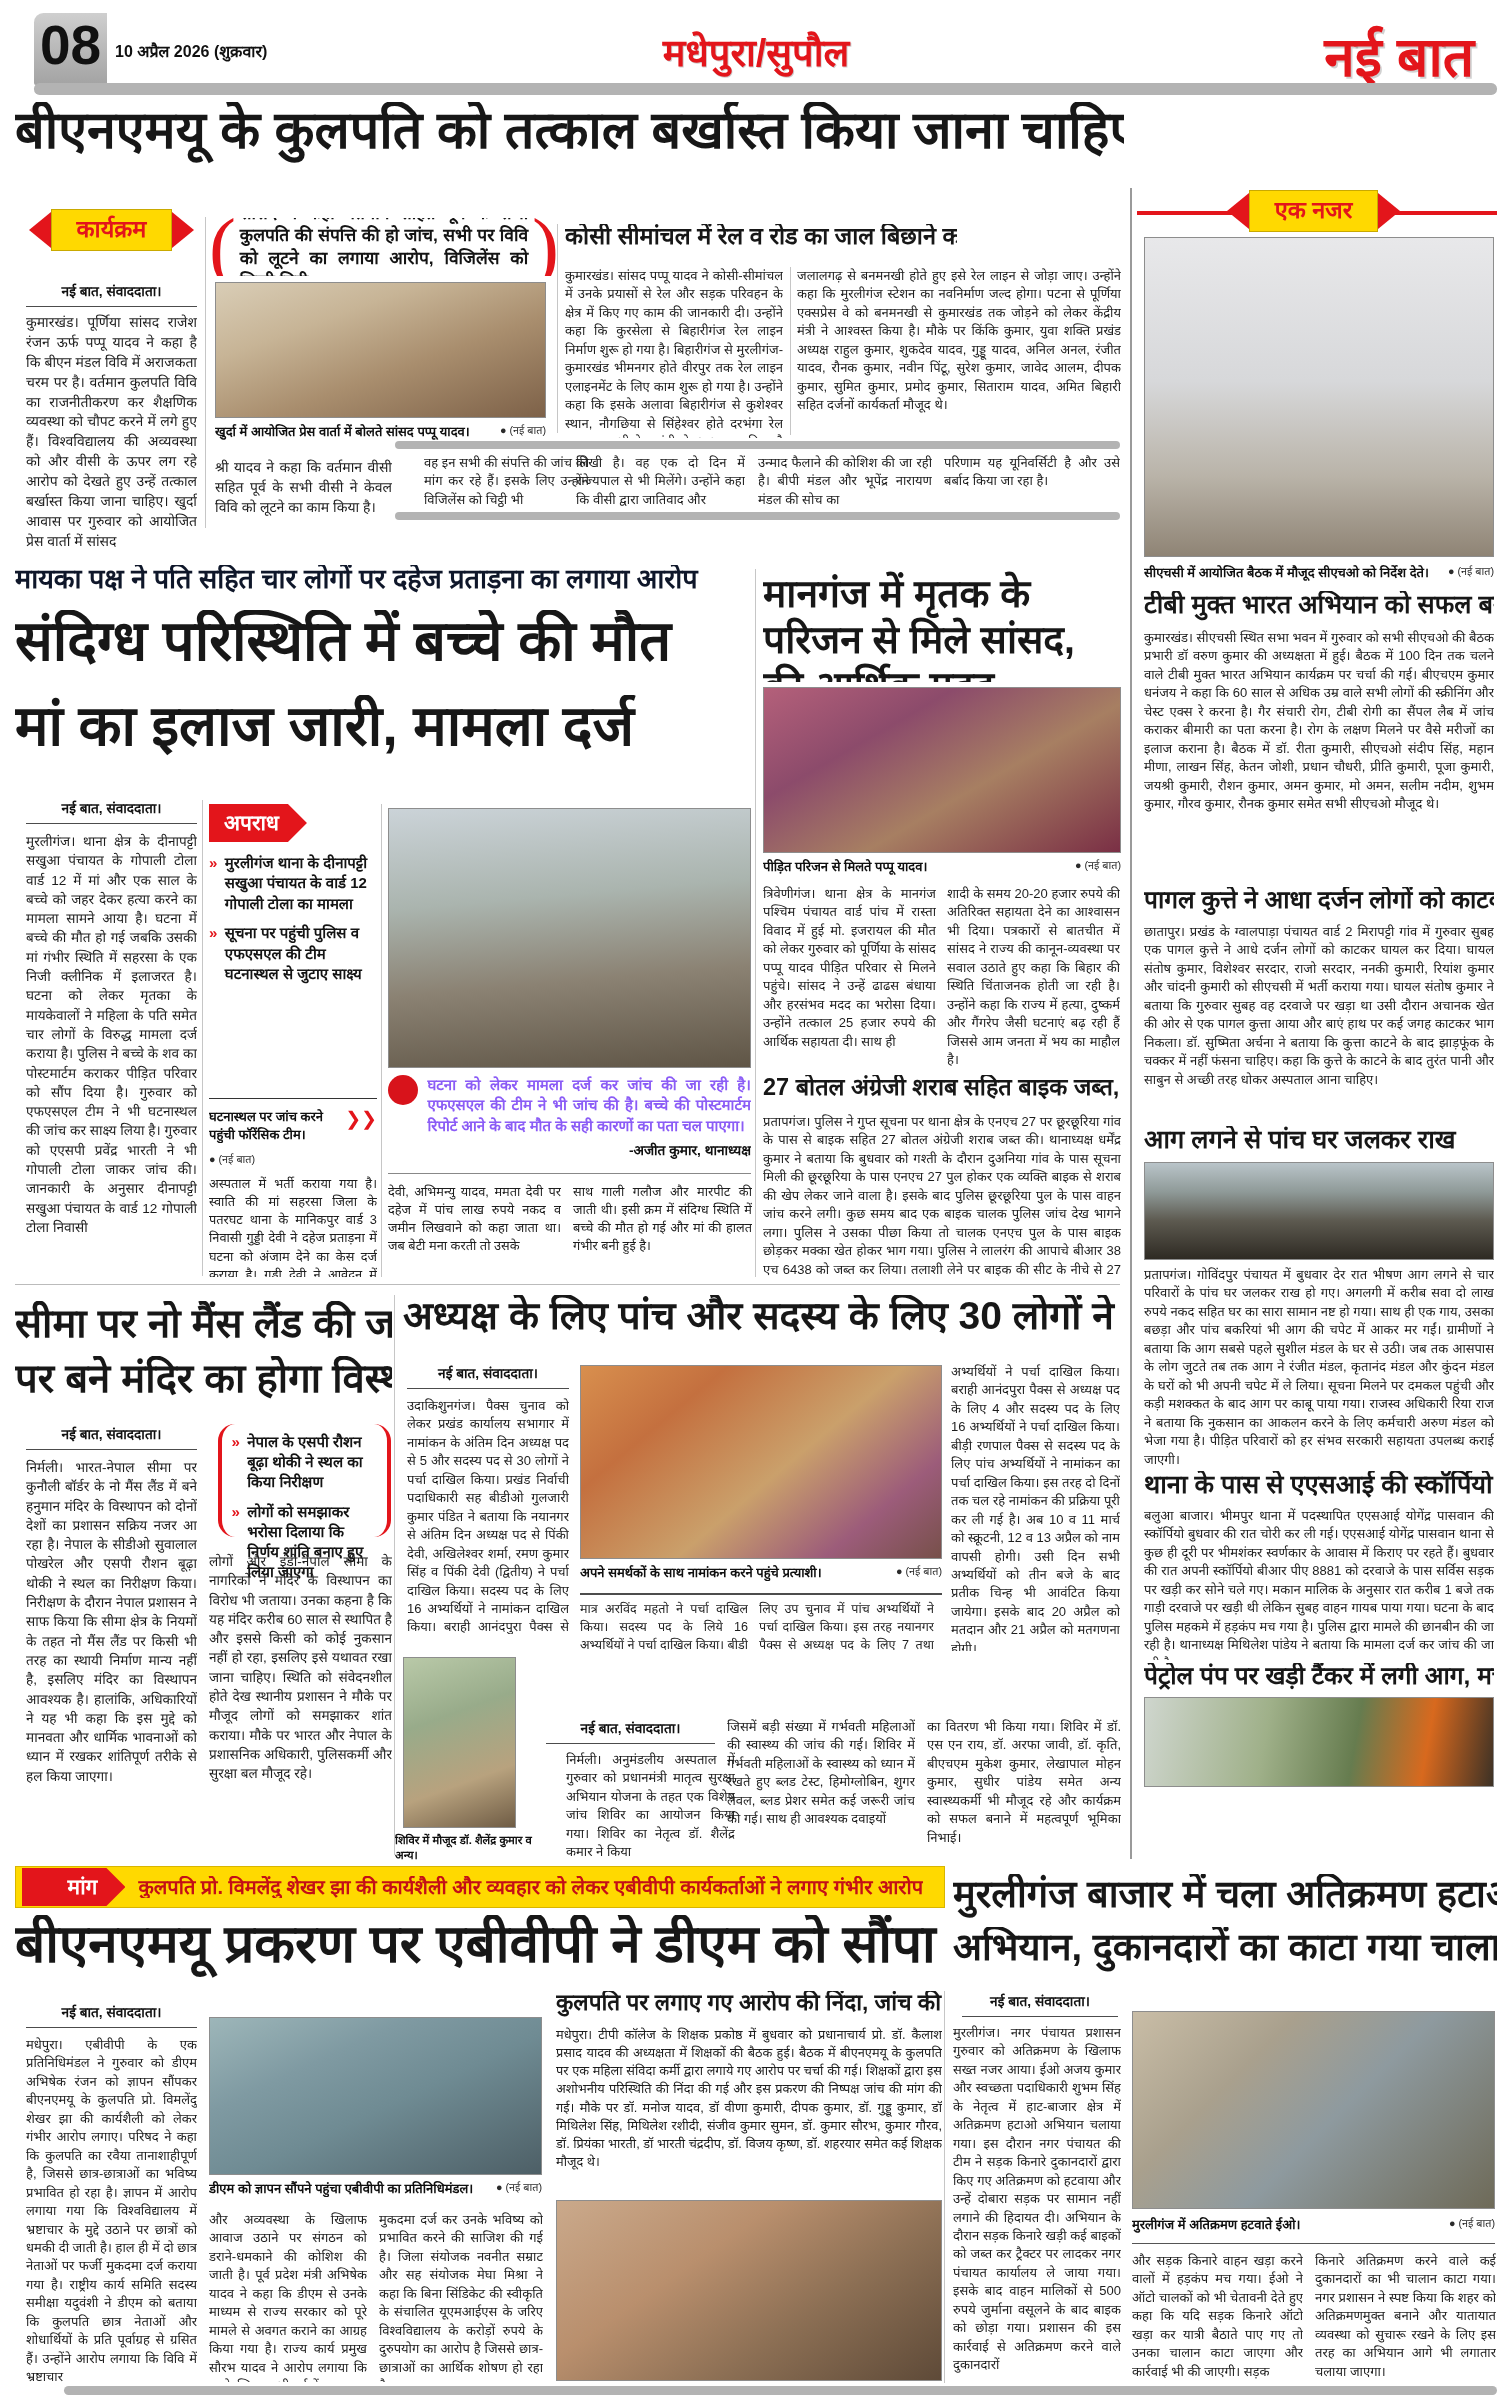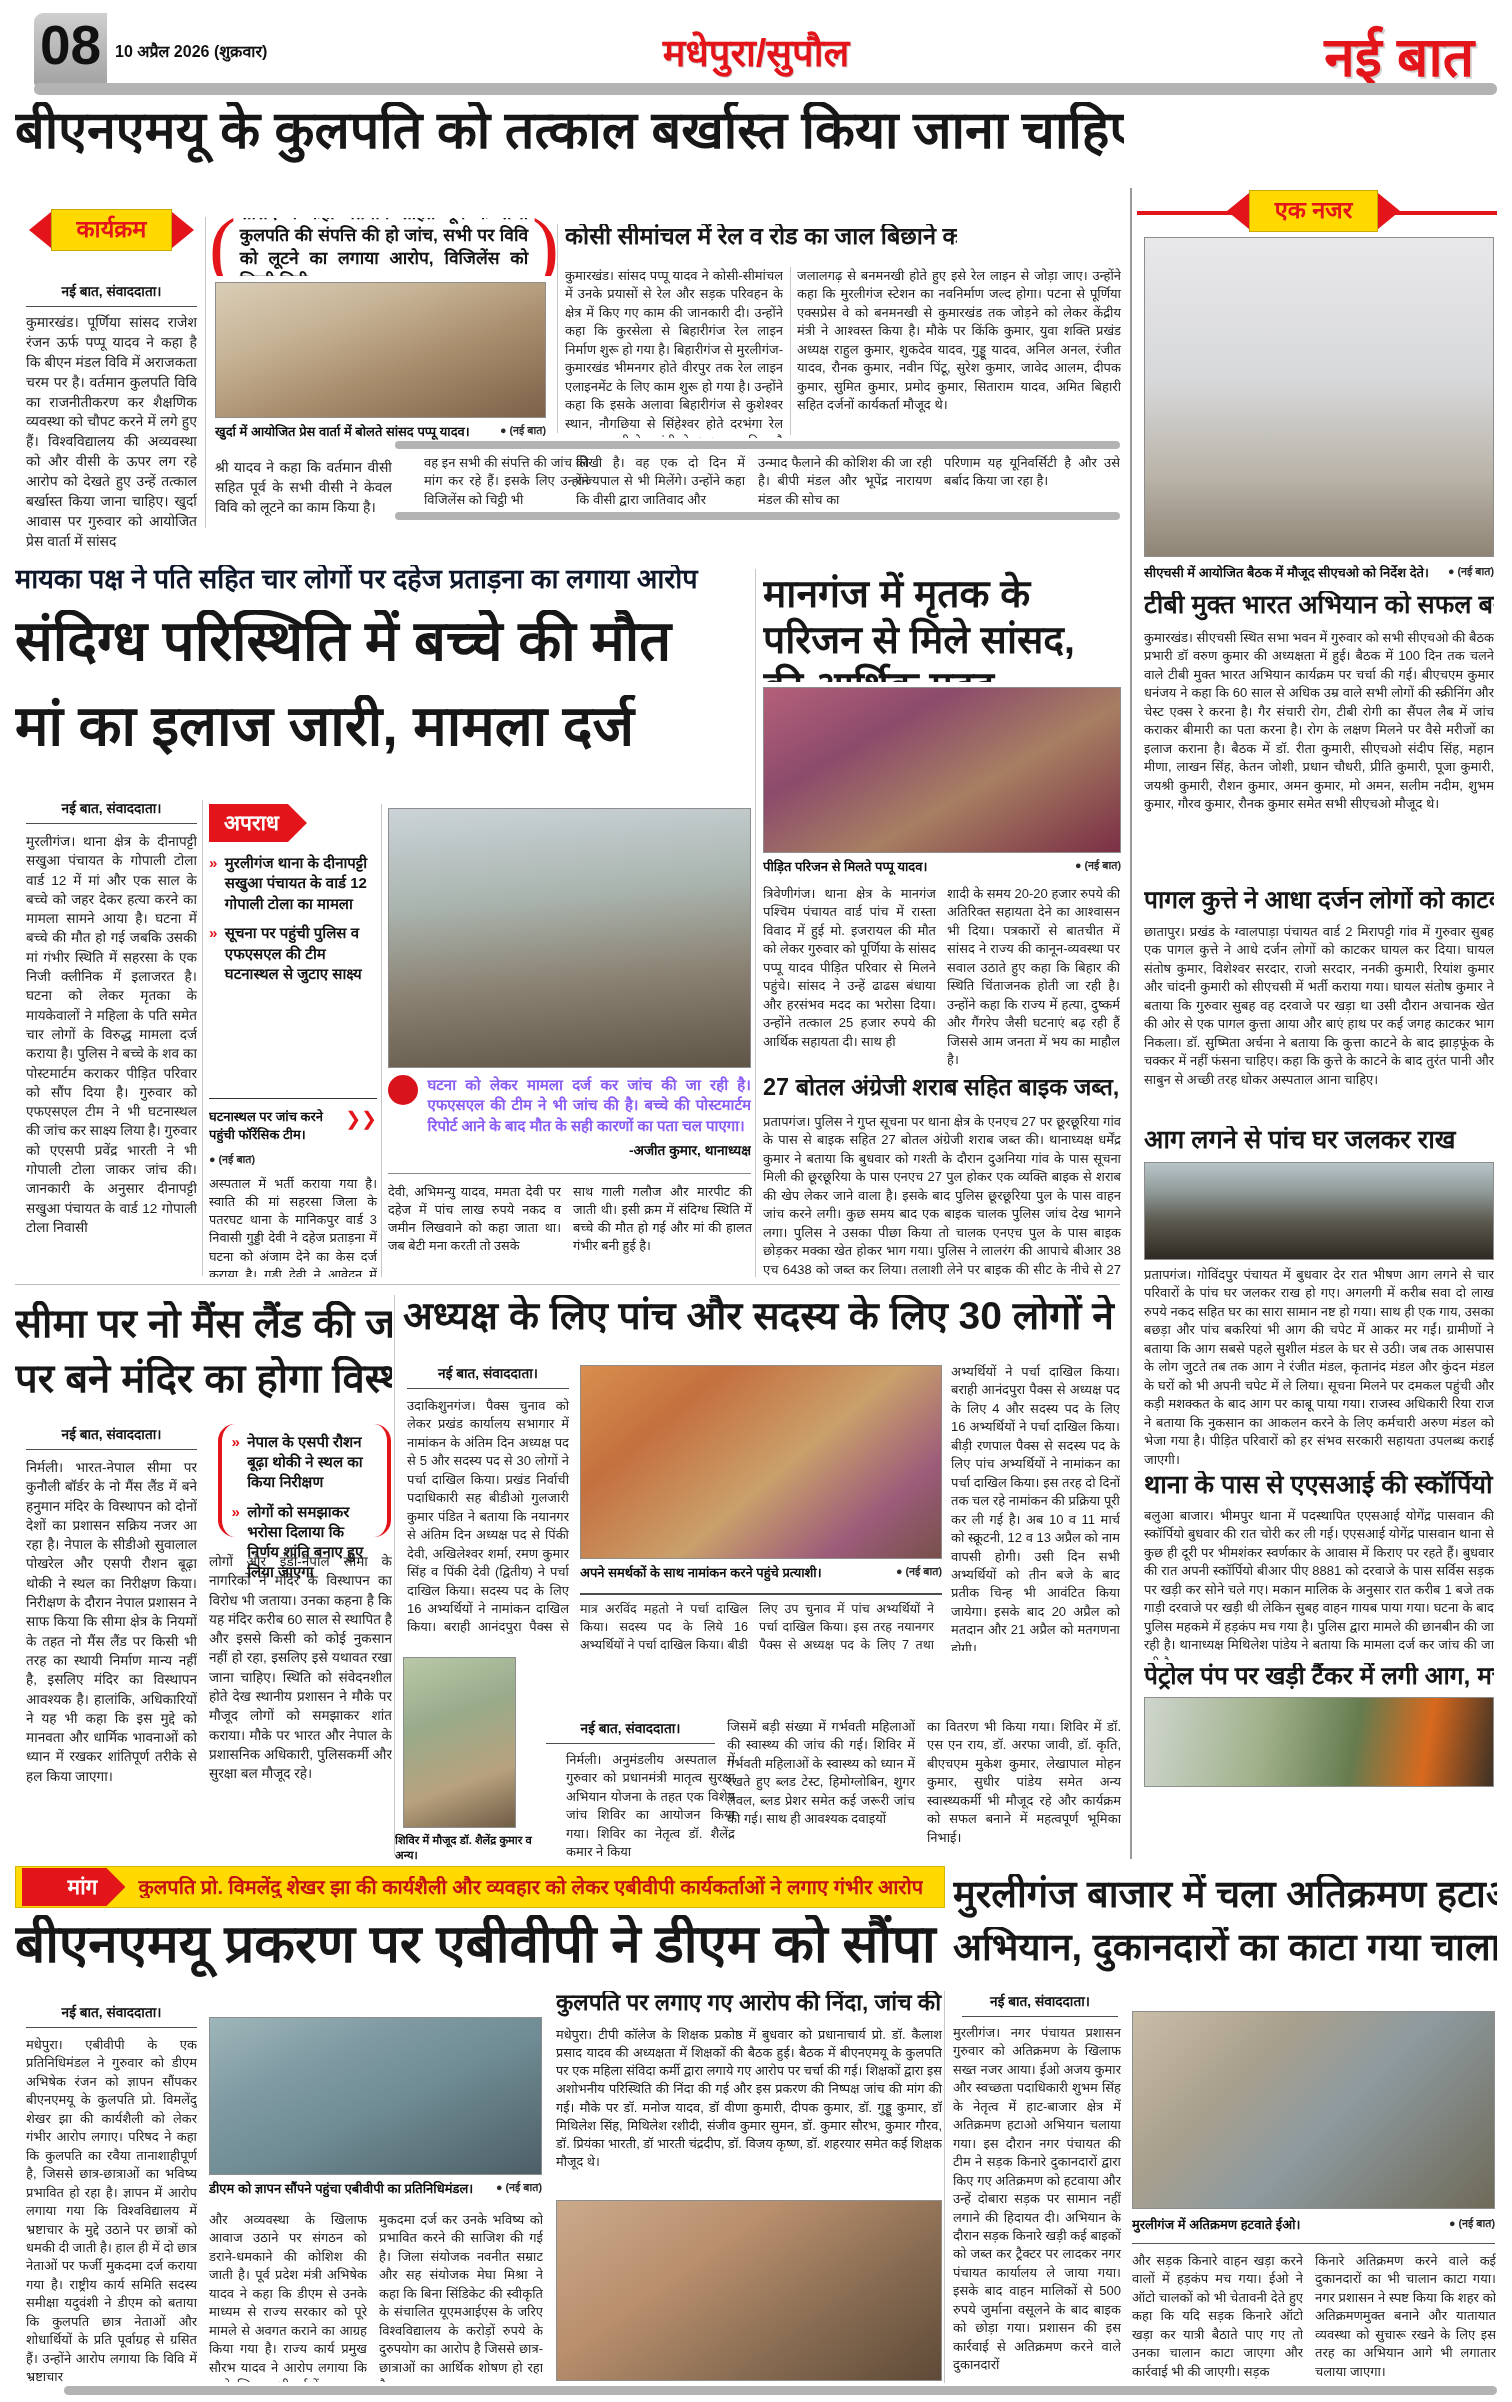--- a/index.html
+++ b/index.html
@@ -5,21 +5,21 @@
   html,body{margin:0;padding:0;background:#ffffff;}
   body{font-family:"Liberation Sans","DejaVu Sans",sans-serif;}
   .page{position:relative;width:1512px;height:2402px;background:#fff;overflow:hidden;}
   .abs{position:absolute;}
   .hl{font-weight:800;color:#171717;line-height:1.1;overflow:hidden;}
   .body-txt{font-size:13.7px;line-height:1.42;text-align:justify;color:#1d1d1d;overflow:hidden;}
   .byline-wrap{text-align:center;font-weight:700;font-size:13.7px;color:#111;
     border-bottom:1.9px solid #4c4c4c;padding-bottom:5.6px;}
   .caption{font-weight:700;font-size:13px;color:#0f0f0f;display:flex;justify-content:space-between;
     align-items:flex-start;gap:7.5px;overflow:hidden;}
-  .credit{font-size:10.8px;font-weight:700;white-space:nowrap;color:#2b2b2b;}
+  .credit{font-size:10.8px;font-weight:400;white-space:nowrap;color:#2b2b2b;}
   .photo{border:0.9px solid #8d8d8d;box-sizing:border-box;}
   .graybar{background:#b3b3b3;border-radius:5.6px;}
   .vrule{background:#c6c6c6;width:0.9px;}
   .hrule{background:#4c4c4c;height:1.9px;}
   
   .badge-wrap{display:flex;align-items:center;justify-content:center;gap:0;}
   .tri-l{width:0;height:0;border-top:18px solid transparent;border-bottom:18px solid transparent;border-right:22.6px solid #e3151b;}
   .tri-r{width:0;height:0;border-top:18px solid transparent;border-bottom:18px solid transparent;border-left:22.6px solid #e3151b;}
   .badge-yellow{background:#ffd900;color:#e3151b;font-weight:800;font-size:23.5px;line-height:1;
     padding:7.5px 24.5px 9.4px 24.5px;border:0.9px solid #c9a900;white-space:nowrap;}

